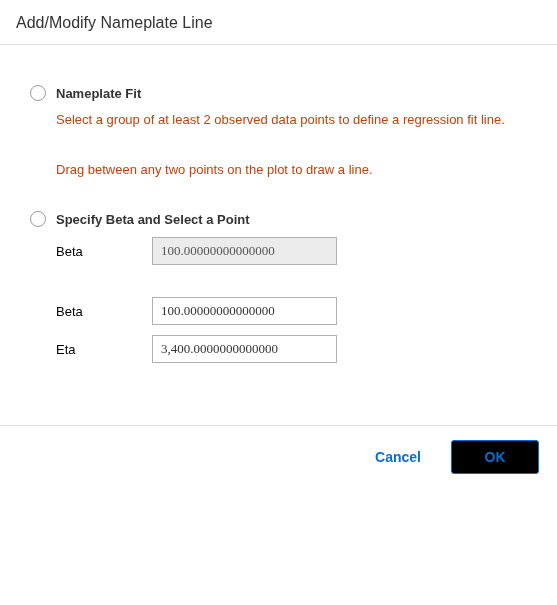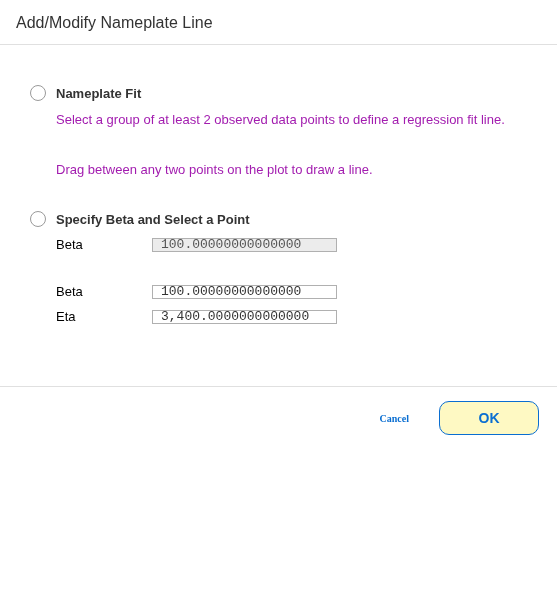--- a/index.html
+++ b/index.html
@@ -60,78 +60,77 @@
     background: #0a6ed1;
   }
   .option-label {
     font-size: 13px;
     color: #333;
     font-weight: 600;
     cursor: pointer;
   }
   .option-desc {
     font-size: 13px;
-    color: #a21caf;
+    color: #c2410c;
     margin-left: 26px;
     line-height: 1.4;
   }
   .field-row {
     display: flex;
     align-items: center;
     margin-left: 26px;
     margin-top: 10px;
   }
   .field-label {
     width: 96px;
     font-size: 13px;
     color: #000000;
   }
   .field-input {
     width: 185px;
-    height: 14px;
+    height: 28px;
     border: 1px solid #b0b0b0;
     padding: 4px 8px;
     font-size: 13px;
     color: #333;
     background: #fff;
-    font-family: Liberation Mono, monospace;
+    font-family: Liberation Serif, serif;
   }
   .field-input.disabled {
     background: #ececec;
     color: #555;
   }
   .dialog-footer {
     border-top: 1px solid #e0e0e0;
     padding: 14px 18px;
     display: flex;
     justify-content: flex-end;
     align-items: center;
     gap: 20px;
   }
   .btn-cancel {
     background: none;
     border: none;
     color: #0a6ed1;
-    font-size: 10px;
+    font-size: 14px;
     font-weight: 600;
     cursor: pointer;
     padding: 8px 10px;
-    font-family: Liberation Serif, serif;
   }
   .btn-ok {
     border: 1px solid #0a6ed1;
-    background: #fef9c3;
+    background: #000000;
     color: #0a6ed1;
     font-size: 14px;
     font-weight: 600;
     cursor: pointer;
     padding: 8px 0;
-    width: 100px;
+    width: 88px;
     text-align: center;
-    border-radius: 10px;
+    border-radius: 3px;
   }
 </style>
 </head>
 <body>
 
 <div class="dialog">
 
   <div class="dialog-header">
     <div class="dialog-title">Add/Modify Nameplate Line</div>
   </div>

